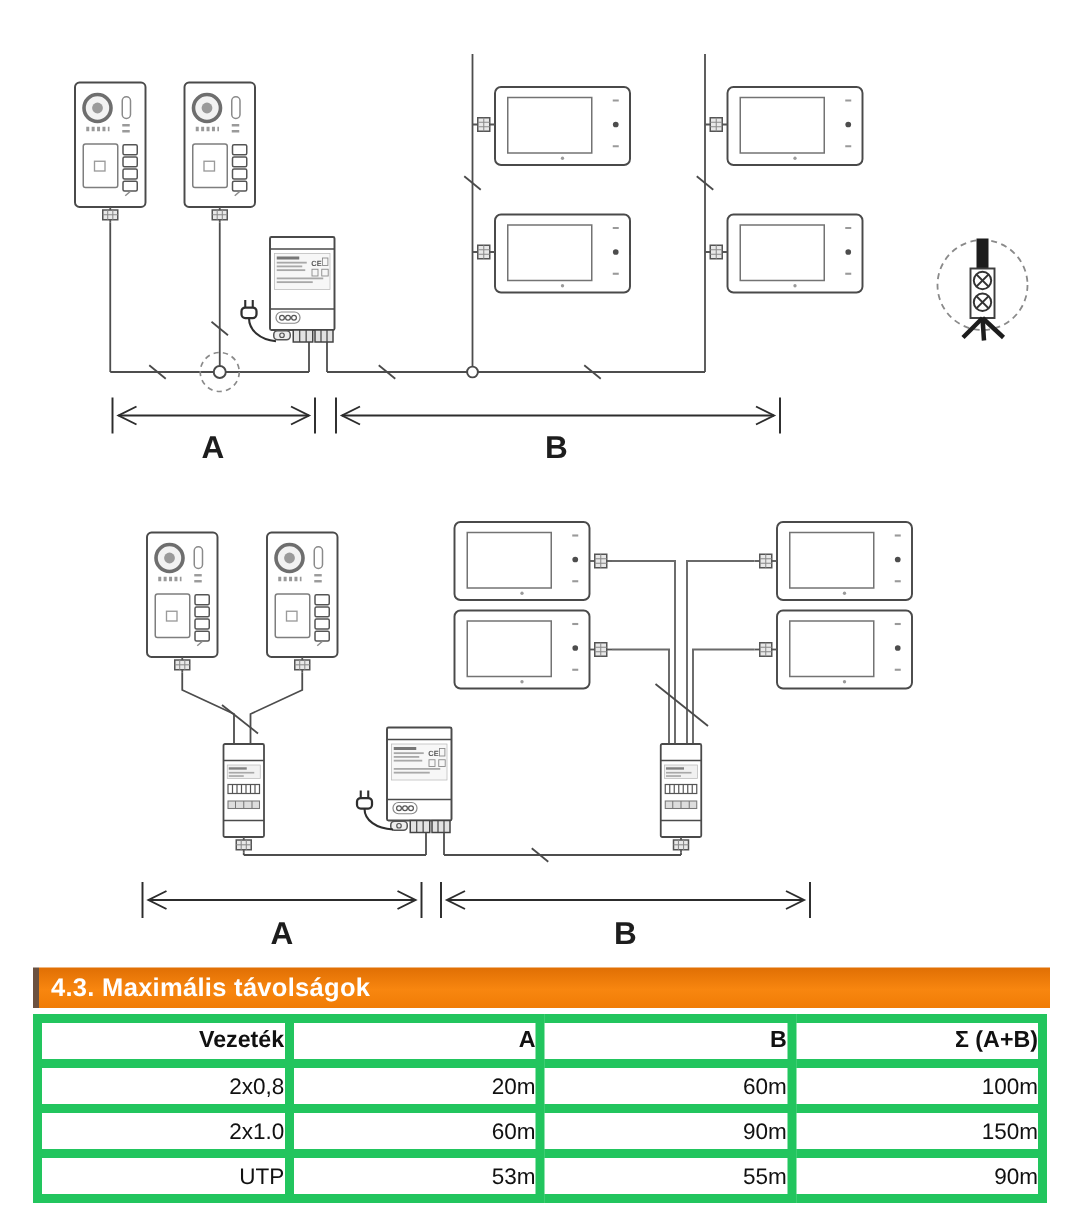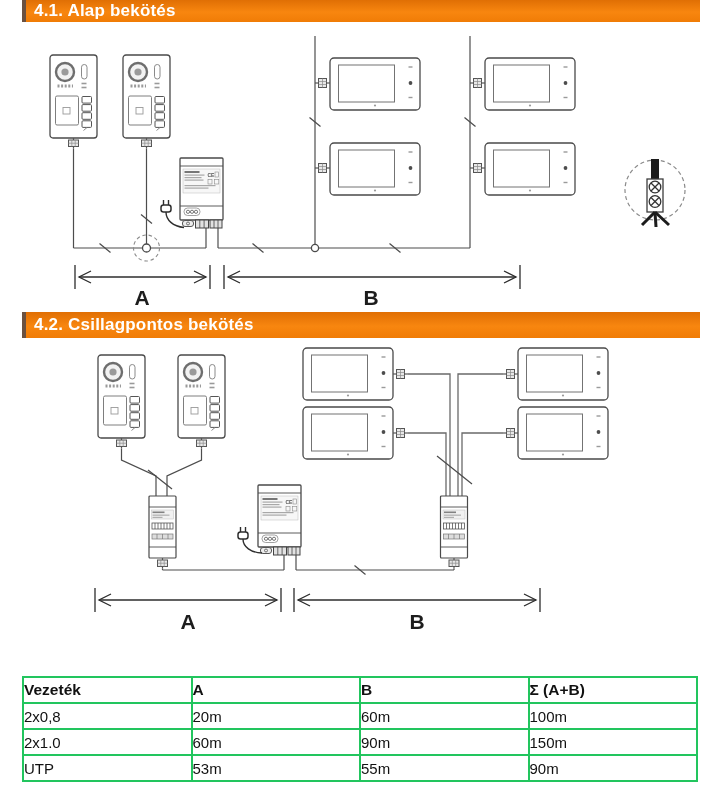--- a/index.html
+++ b/index.html
@@ -22,21 +22,21 @@
   .hbar-43{top:645px;height:27px;}
   svg.scene{position:absolute;left:0;}
   svg text.dim{font-family:"Liberation Sans",sans-serif;font-size:21px;font-weight:700;fill:#1d1d1d;}
   svg text.tiny{font-family:"Liberation Sans",sans-serif;fill:#555;}
   table.dist{
     position:absolute;top:676px;left:22px;width:676px;
     border-collapse:collapse;table-layout:fixed;
     font-size:15px;color:#111;
   }
   table.dist th,table.dist td{
-    border:2px solid #22c55e;height:24px;text-align:left;vertical-align:middle;padding:0;
+    border:6px solid #22c55e;height:24px;text-align:right;vertical-align:middle;padding:0;
   }
   table.dist th{font-weight:700;font-size:15.5px;}
 </style>
 </head>
 <body>
 
 <div class="page">
 
   <svg width="0" height="0" style="position:absolute" aria-hidden="true">
     <defs>
@@ -132,23 +132,20 @@
         <line x1="-5.5" y1="-4.5" x2="5.5" y2="4.5" stroke="#4a4a4a" stroke-width="1.2"></line>
       </g>
       <g id="mains-plug">
         <line x1="-2.5" y1="-8" x2="-2.5" y2="-3" stroke="#2e2e2e" stroke-width="1.4"></line>
         <line x1="2.5" y1="-8" x2="2.5" y2="-3" stroke="#2e2e2e" stroke-width="1.4"></line>
         <rect x="-5" y="-3" width="10" height="7" rx="2.5" fill="#fff" stroke="#2e2e2e" stroke-width="1.5"></rect>
       </g>
     </defs>
   </svg>
 
-  <div class="hbar hbar-41">
-    <span>4.1. Alap bekötés</span>
-  </div>
 
   <svg class="scene" style="top:22px" width="717" height="290" viewBox="0 0 717 290">
 
     <use href="#door-station" x="50" y="33"></use>
     <use href="#door-station" x="123" y="33"></use>
     <use href="#plug-v" x="73.5" y="116"></use>
     <use href="#plug-v" x="146.5" y="116"></use>
 
     <g stroke="#4d4d4d" stroke-width="1.2" fill="none">
       <line x1="73.5" y1="126.5" x2="73.5" y2="226"></line>
@@ -210,23 +207,20 @@
     <g stroke="#2c2c2c" stroke-width="1.3" fill="none">
       <line x1="224" y1="243" x2="224" y2="267"></line>
       <line x1="520" y1="243" x2="520" y2="267"></line>
       <line x1="228" y1="255" x2="516" y2="255"></line>
       <path d="M240,249 L228,255 L240,261"></path>
       <path d="M504,249 L516,255 L504,261"></path>
     </g>
     <text class="dim" x="371" y="283" text-anchor="middle">B</text>
   </svg>
 
-  <div class="hbar hbar-42">
-    <span>4.2. Csillagpontos bekötés</span>
-  </div>
 
   <svg class="scene" style="top:338px" width="717" height="302" viewBox="0 0 717 302">
 
     <use href="#door-station" x="98" y="17"></use>
     <use href="#door-station" x="178" y="17"></use>
     <use href="#plug-v" x="121.5" y="100"></use>
     <use href="#plug-v" x="201.5" y="100"></use>
     <g stroke="#4d4d4d" stroke-width="1.2" fill="none">
       <polyline points="121.5,110.5 121.5,122 156,138 156,158"></polyline>
       <polyline points="201.5,110.5 201.5,122 167,138 167,158"></polyline>
@@ -281,20 +275,23 @@
     <g stroke="#2c2c2c" stroke-width="1.3" fill="none">
       <line x1="294" y1="250" x2="294" y2="274"></line>
       <line x1="540" y1="250" x2="540" y2="274"></line>
       <line x1="298" y1="262" x2="536" y2="262"></line>
       <path d="M310,256 L298,262 L310,268"></path>
       <path d="M524,256 L536,262 L524,268"></path>
     </g>
     <text class="dim" x="417" y="291" text-anchor="middle">B</text>
   </svg>
 
+  <div class="hbar hbar-43">
+    <span>4.3. Maximális távolságok</span>
+  </div>
 
   <table class="dist">
     <thead>
       <tr>
         <th>Vezeték</th>
         <th>A</th>
         <th>B</th>
         <th>Σ (A+B)</th>
       </tr>
     </thead>

